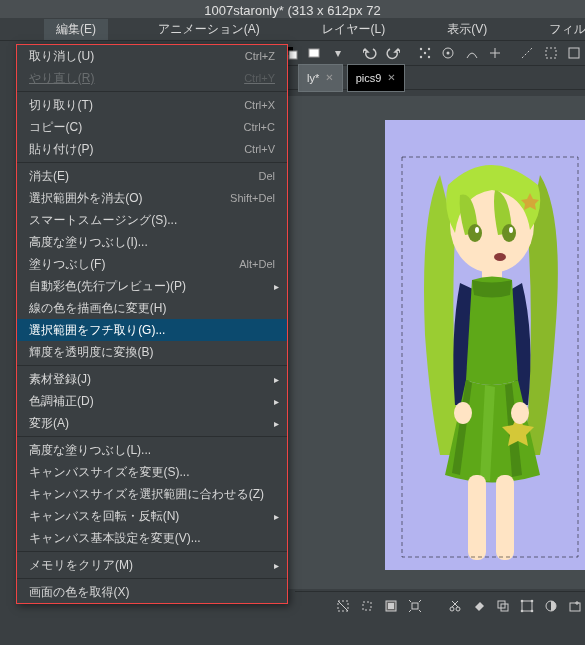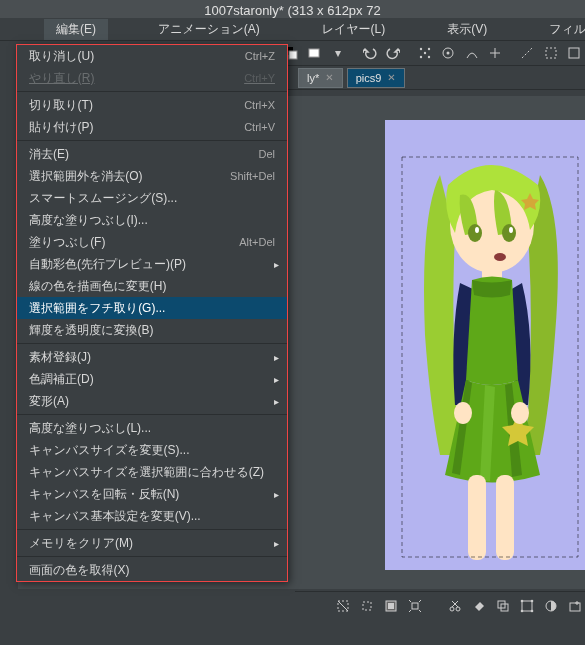--- a/index.html
+++ b/index.html
@@ -14,22 +14,22 @@
 .menu-bar span.active { background: #4a5256; }
 
 
 .toolbar { height: 26px; background: #3a3f42; border-top: 1px solid #2a2e30; border-bottom: 1px solid #2a2e30; display: flex; align-items: center; padding-left: 280px; gap: 2px; }
 .toolbar .tb { width: 22px; height: 22px; background: #3a3f42; display: inline-flex; align-items: center; justify-content: center; color: #ccc; border: 1px solid transparent; }
 .toolbar .sep { width: 6px; }
 .toolbar svg { width: 14px; height: 14px; }
 
 
 .tab-row { height: 24px; background: #3a3f42; display: flex; align-items: center; padding-left: 298px; border-bottom: 1px solid #2a2e30; }
-.tab { height: 20px; background: #5a6165; border: 1px solid #6a7276; padding: 0 8px; display: flex; align-items: center; gap: 6px; margin-right: 4px; font-size: 11px; color: #e0e0e0; }
-.tab.active { background: #0c4a6e; }
+.tab { height: 28px; background: #5a6165; border: 1px solid #6a7276; padding: 0 8px; display: flex; align-items: center; gap: 6px; margin-right: 4px; font-size: 11px; color: #e0e0e0; }
+.tab.active { background: #000000; }
 .tab .close { color: #999; font-size: 10px; }
 
 
 .canvas-area { position: absolute; left: 18px; top: 96px; right: 0; bottom: 56px; background: #464c4f; }
 .left-strip { position: absolute; left: 0; top: 44px; width: 18px; bottom: 0; background: #3a3f42; }
 
 
 .art-bg { position: absolute; left: 385px; top: 120px; width: 200px; height: 450px; background: #b4b4f0; }
 .character { position: absolute; left: 400px; top: 155px; width: 180px; height: 405px; }
 
@@ -271,20 +271,24 @@
   <div class="item disabled">
       <span>やり直し(R)</span>
       <span class="shortcut">Ctrl+Y</span>
     </div>
   <div class="sep-line"></div>
   <div class="item">
       <span>切り取り(T)</span>
       <span class="shortcut">Ctrl+X</span>
     </div>
   <div class="item">
+      <span>コピー(C)</span>
+      <span class="shortcut">Ctrl+C</span>
+    </div>
+  <div class="item">
       <span>貼り付け(P)</span>
       <span class="shortcut">Ctrl+V</span>
     </div>
   <div class="sep-line"></div>
   <div class="item">
       <span>消去(E)</span>
       <span class="shortcut">Del</span>
     </div>
   <div class="item">
       <span>選択範囲外を消去(O)</span>

